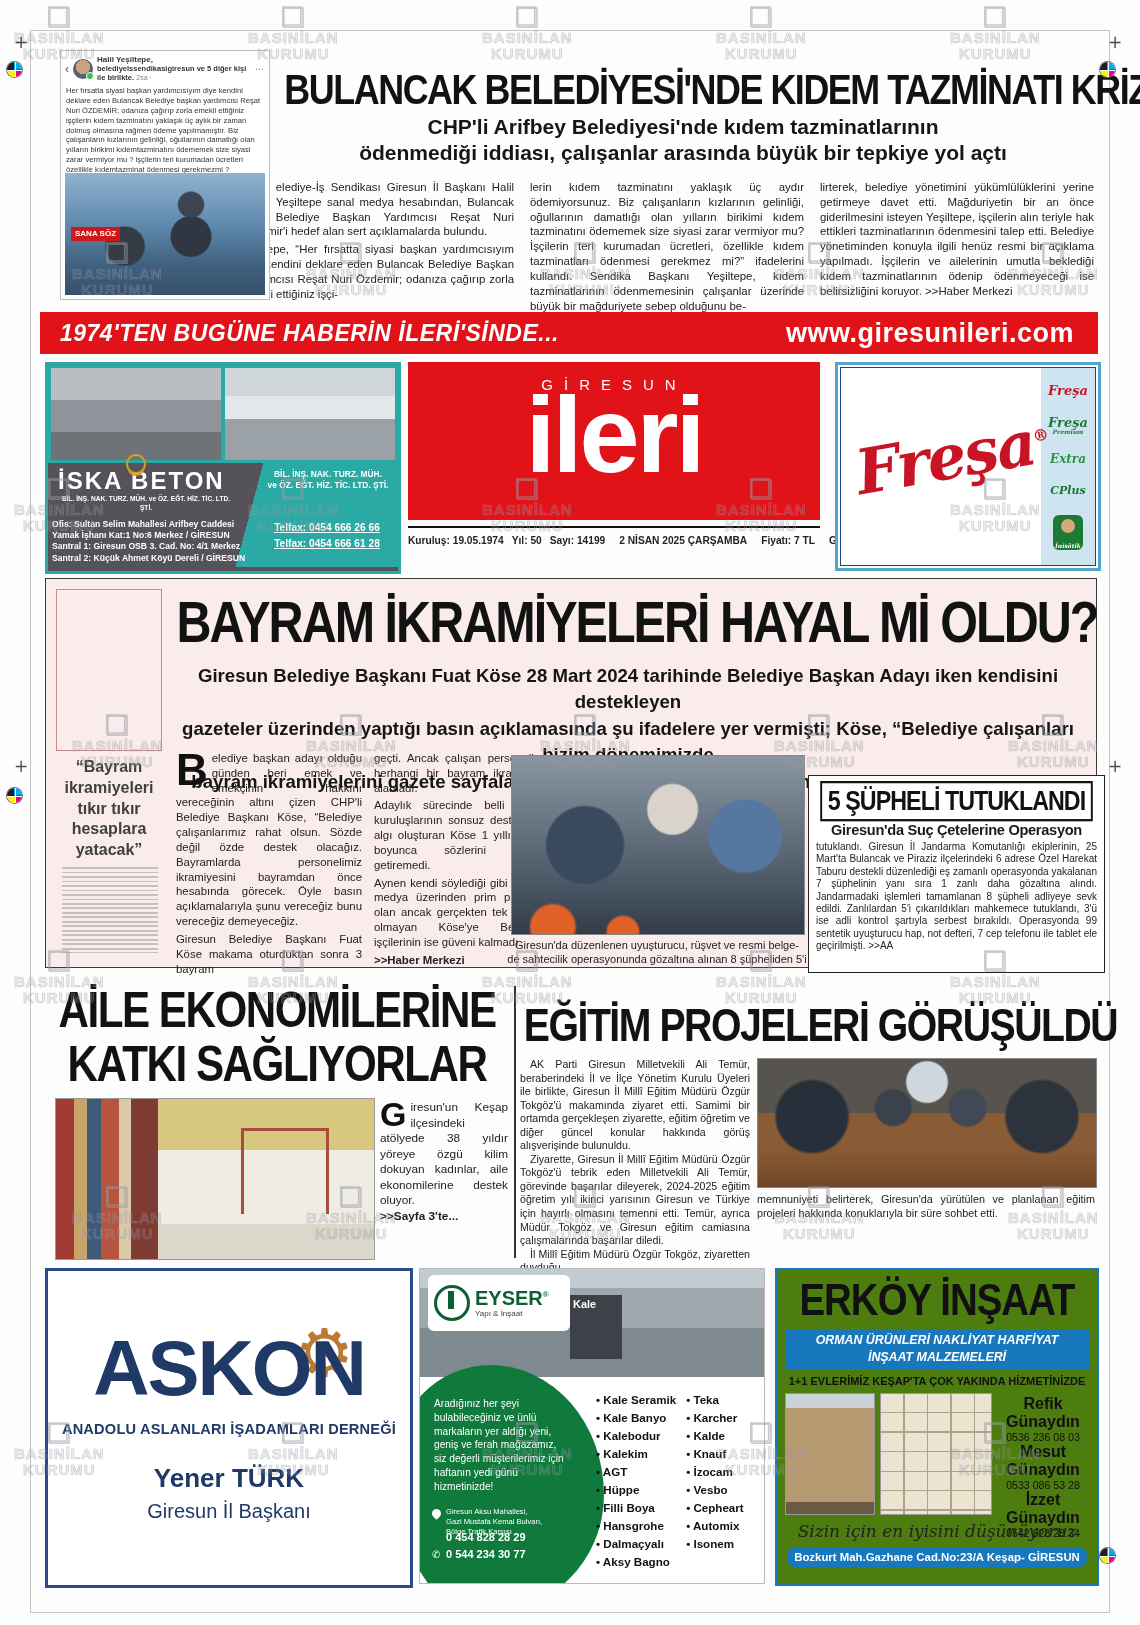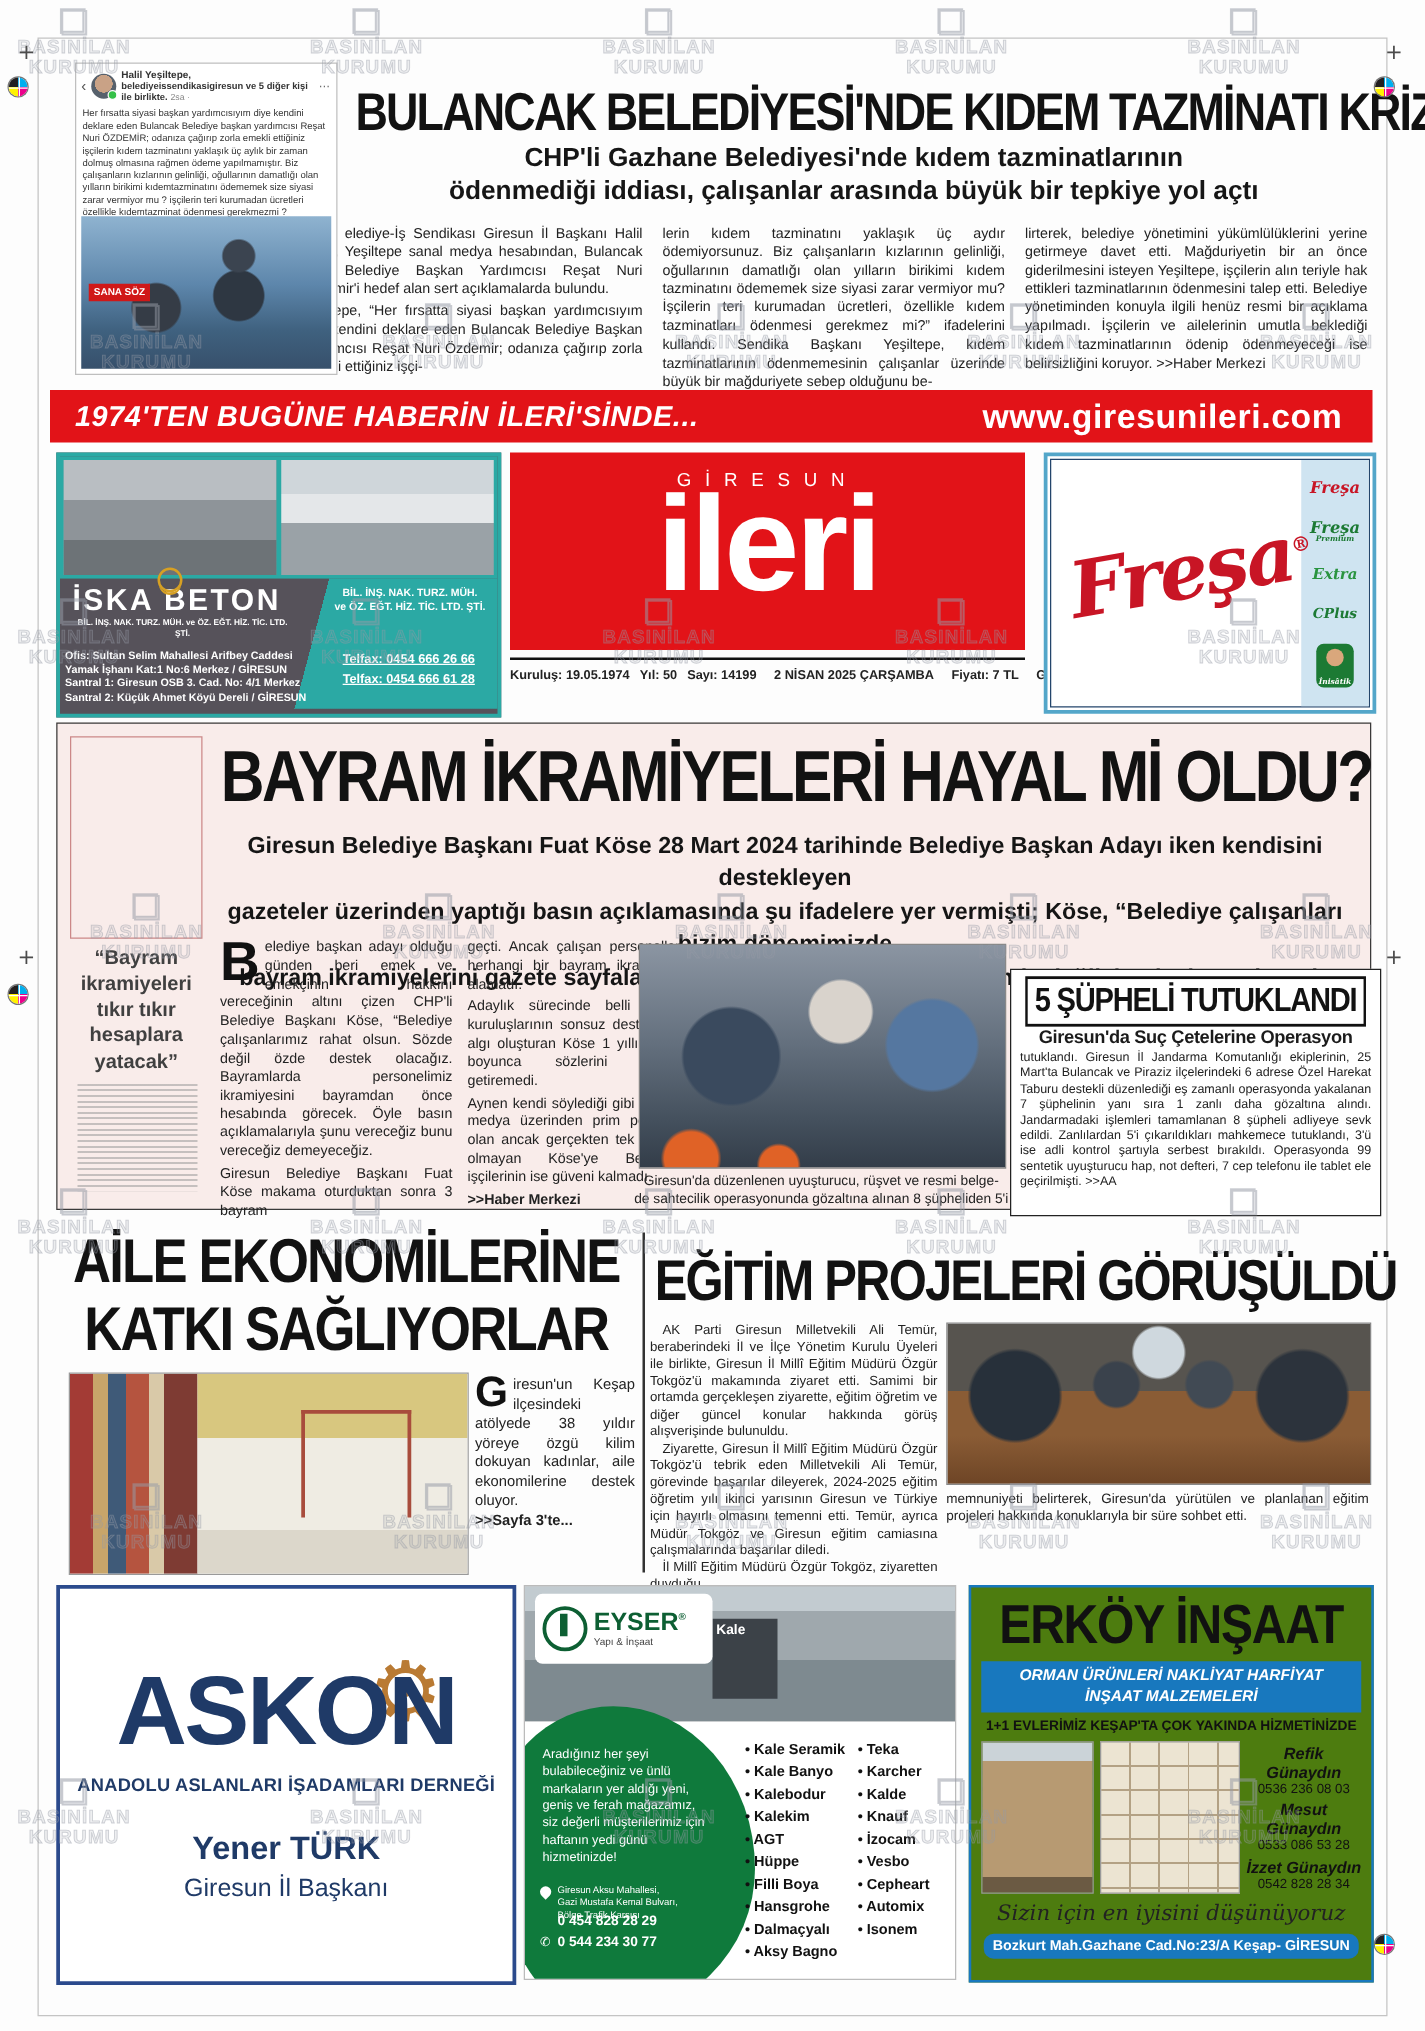--- a/index.html
+++ b/index.html
@@ -195,21 +195,21 @@
   .er-bar{background:#1878be;color:#fff;font-weight:bold;font-style:italic;font-size:12.4px;line-height:1.4;
           margin:6px 8px 0 8px;padding:3px 0;}
   .er-promo{font-weight:bold;font-size:11px;margin-top:5px;color:#111;}
   .er-row{display:flex;gap:5px;margin:6px 8px 0 8px;height:122px;}
   .er-build{width:88px;background:linear-gradient(180deg,#cbd3d8 0 12%,#b79a72 12% 90%,#6b5a43 90% 100%),
             repeating-linear-gradient(180deg,rgba(0,0,0,0) 0 10px,#00000022 10px 13px);border:1px solid #999;}
   .er-plan{flex:1;background:#ece4d2;border:1px solid #999;
            background-image:repeating-linear-gradient(90deg,rgba(0,0,0,0) 0 22px,#b3a184 22px 23.5px),
                             repeating-linear-gradient(180deg,rgba(0,0,0,0) 0 18px,#b3a184 18px 19.5px);}
   .er-contacts{width:92px;display:flex;flex-direction:column;justify-content:space-between;padding:2px 0;font-size:10.6px;color:#111;}
-  .er-contacts b{display:block;font-size:13px;font-style:italic;}
+  .er-contacts b{display:block;font-size:16px;}
   .er-script{font-family:"DejaVu Serif",serif;font-style:italic;font-size:17px;margin-top:6px;color:#222;}
   .er-foot{background:#1878be;color:#fff;font-weight:bold;font-size:11.4px;margin:6px 10px 0 10px;border-radius:8px;padding:4px 0;}
 </style>
 </head>
 <body>
 
 <div class="page">
   <div class="frame"></div>
   <div class="wm-layer">
       <div class="wm-tile" style="left: 14px; top: 4px;">
@@ -410,21 +410,21 @@
       <span class="more-ico">⋯</span>
     </div>
     <div class="s-body">Her fırsatta siyasi başkan yardımcısıyım diye kendini deklare eden Bulancak Belediye başkan yardımcısı Reşat Nuri ÖZDEMİR; odanıza çağırıp zorla emekli ettiğiniz işçilerin kıdem tazminatını yaklaşık üç aylık bir zaman dolmuş olmasına rağmen ödeme yapılmamıştır. Biz çalışanların kızlarının gelinliği, oğullarının damatlığı olan yılların birikimi kıdemtazminatını ödememek size siyasi zarar vermiyor mu ? işçilerin teri kurumadan ücretleri özellikle kıdemtazminat ödenmesi gerekmezmi ?HACI..ABİ...</div>
     <div class="s-photo">
       <span class="s-badge">SANA SÖZ</span>
     </div>
   </div>
 
   <div class="abs headline top-headline">BULANCAK BELEDİYESİ'NDE KIDEM TAZMİNATI KRİZİ</div>
   <div class="abs top-sub">
-    <div>CHP'li Gazhane Belediyesi'nde kıdem tazminatlarının</div>
+    <div>CHP'li Arifbey Belediyesi'nde kıdem tazminatlarının</div>
     <div>ödenmediği iddiası, çalışanlar arasında büyük bir tepkiye yol açtı</div>
   </div>
   <div class="abs top-cols just">
     <div>
       <span class="dropcap dc-b">B</span>
       <p>elediye-İş Sendikası Giresun İl Başkanı Halil Yeşiltepe sanal medya hesabından, Bulancak Belediye Başkan Yardımcısı Reşat Nuri Özdemir'i hedef alan sert açıklamalarda bulundu.</p>
       <p>Yeşiltepe, “Her fırsatta siyasi başkan yardımcısıyım diye kendini deklare eden Bulancak Belediye Başkan Yardımcısı Reşat Nuri Özdemir; odanıza çağırıp zorla emekli ettiğiniz işçi-</p>
     </div>
     <div>
       <p>lerin kıdem tazminatını yaklaşık üç aydır ödemiyorsunuz. Biz çalışanların kızlarının gelinliği, oğullarının damatlığı olan yılların birikimi kıdem tazminatını ödememek size siyasi zarar vermiyor mu? İşçilerin teri kurumadan ücretleri, özellikle kıdem tazminatları ödenmesi gerekmez mi?” ifadelerini kullandı. Sendika Başkanı Yeşiltepe, kıdem tazminatlarının ödenmemesinin çalışanlar üzerinde büyük bir mağduriyete sebep olduğunu be-</p>

